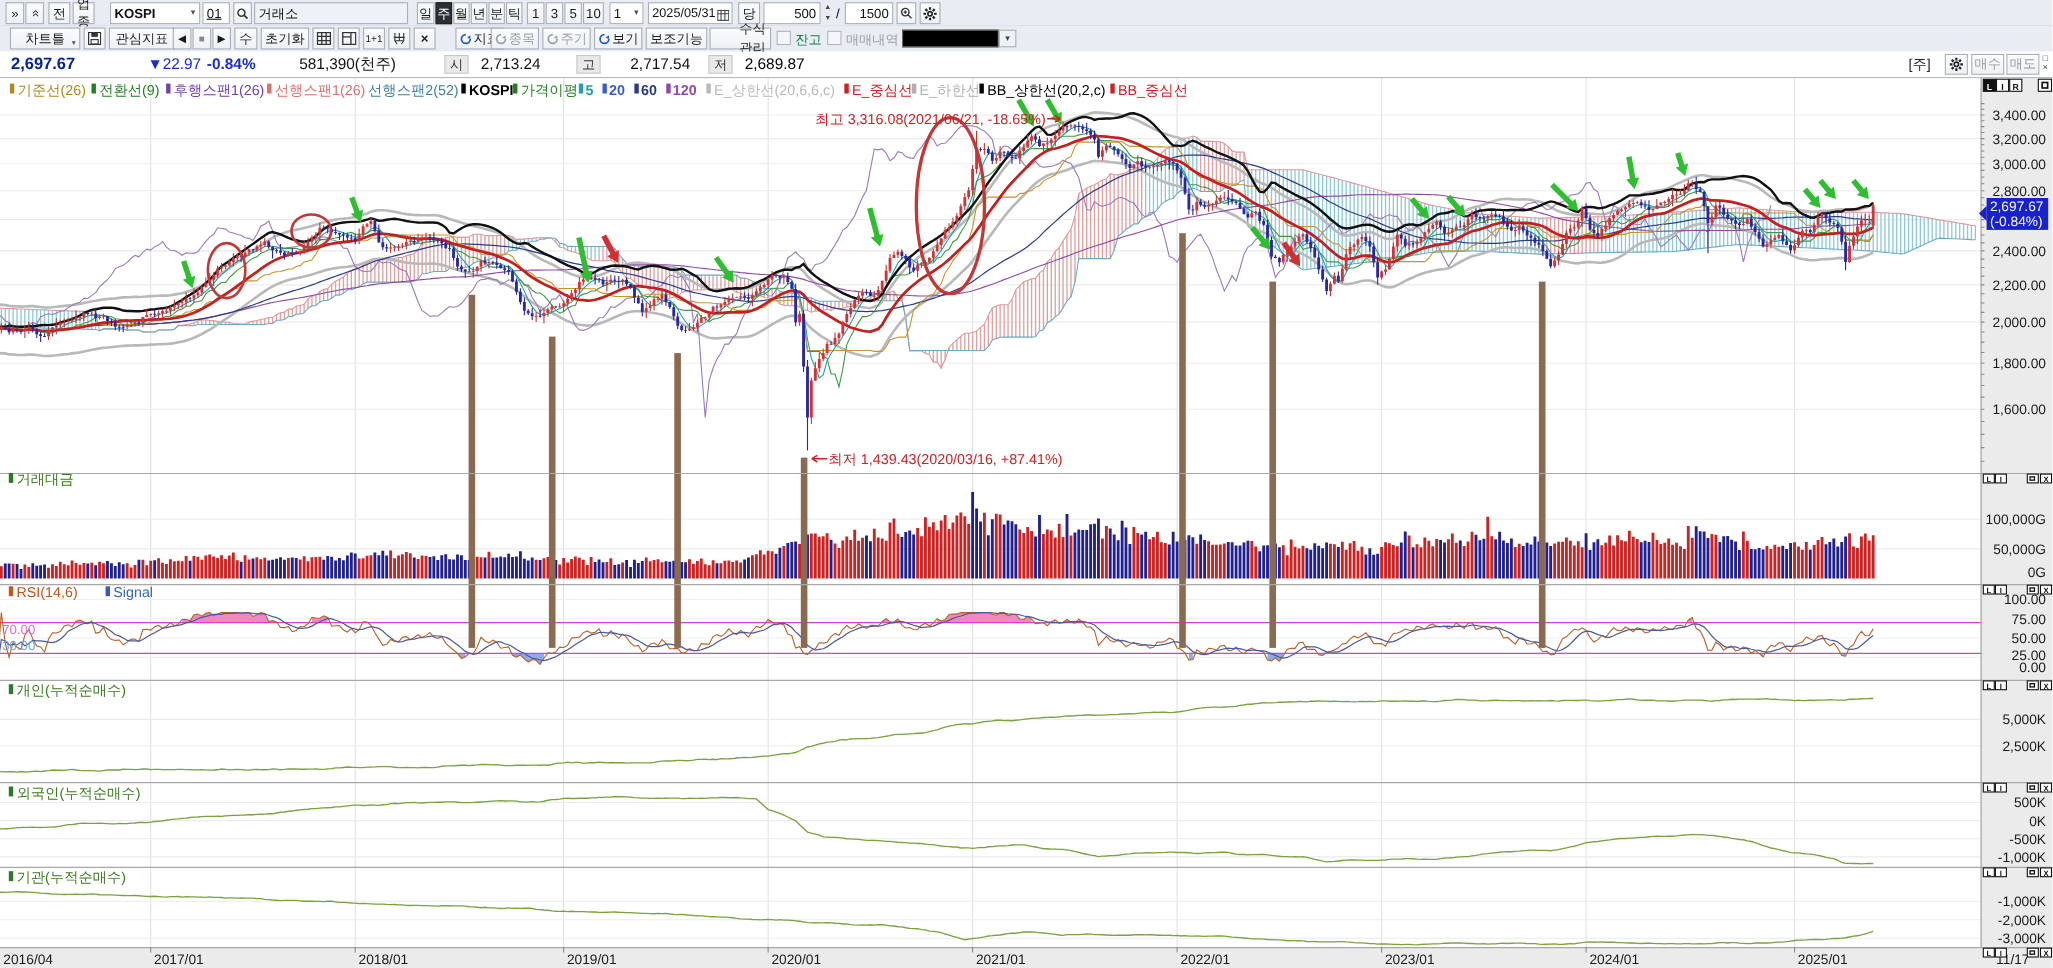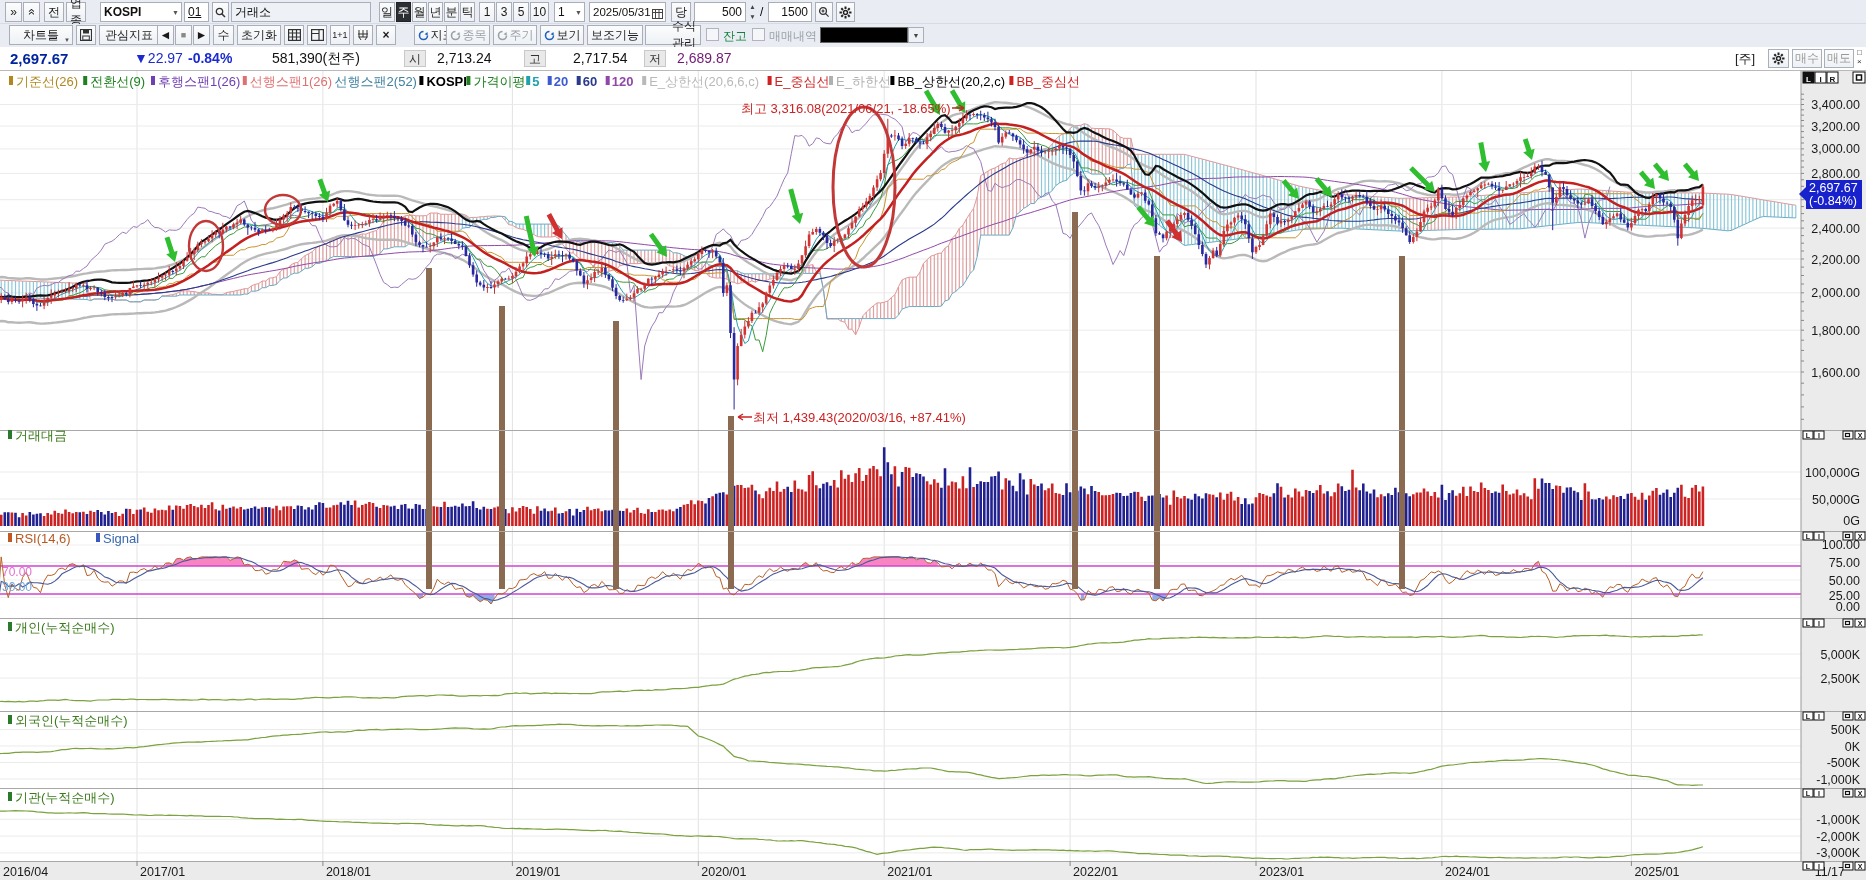--- a/index.html
+++ b/index.html
@@ -472,21 +472,21 @@
 <div id="prow">
  <span style="left:10px;color:#00249c;font-weight:bold;font-size:15px;">2,697.67</span>
  <span style="left:113px;color:#1b2bcf;font-weight:normal;margin-left:21px;">▼22.97</span>
  <span style="left:188px;color:#1b2bcf;font-weight:bold;">-0.84%</span>
  <span style="left:272px;color:#111;">581,390(천주)</span>
  <span class="plab" style="left:404px;">시</span>
  <span style="left:437px;color:#111;">2,713.24</span>
  <span class="plab" style="left:524px;">고</span>
  <span style="left:557px;color:#111;margin-left:16px;">2,717.54</span>
  <span class="plab" style="left:644px;">저</span>
- <span style="left:677px;color:#701a75;">2,689.87</span>
+ <span style="left:677px;color:#000000;">2,689.87</span>
  <span style="left:1735px;font-size:13px;color:#222;">[주]</span>
  <span class="btn" style="left:1768px;top:2px;width:21px;height:19px;">
         <svg class="ic" width="13" height="13">
           <circle cx="6.5" cy="6.5" r="2" fill="none" stroke="#222" stroke-width="1.5"></circle>
           <g stroke="#222" stroke-width="2">
             <path d="M6.5 0.5v2.4M6.5 10.1v2.4M0.5 6.5h2.4M10.1 6.5h2.4M2.3 2.3l1.7 1.7M9 9l1.7 1.7M10.7 2.3L9 4M4 9l-1.7 1.7"></path>
           </g>
         </svg>
       </span>
  <span class="btn" style="left:1792px;top:2px;width:30px;height:19px;color:#999;">매수</span>

